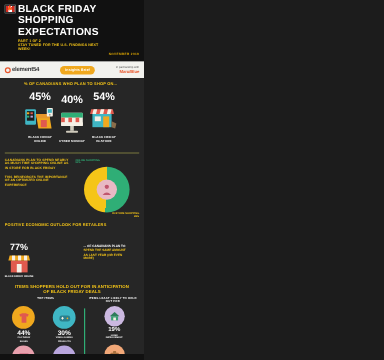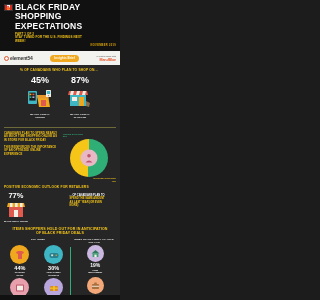--- a/index.html
+++ b/index.html
@@ -104,21 +104,21 @@
     width:38px; height:38px; border-radius:50%;
   }
   .donut-hole {
     position:absolute; left:50%; top:50%; transform:translate(-50%,-50%);
     width:17px; height:17px; border-radius:50%; background:#e8b9c4;
     display:flex; align-items:center; justify-content:center;
   }
   .donut-lbl.right { text-align:right; }
 
   
-  .pct3-row { display:flex; align-items:flex-start; padding:0 4px; margin-top:3px; }
+  .pct3-row { display:flex; align-items:flex-start; padding:0 4px; margin-top:13px; }
   .pct3-icons { display:flex; flex:1.35; justify-content:space-between; }
   .pct3-col { text-align:center; }
   .pct3-big { font-size:7.5px; font-weight:bold; line-height:8px; }
   .pct3-icon { width:20px; height:18px; display:flex; align-items:center; justify-content:center; margin:1px auto 0;}
   .pct3-cap { font-size:2.1px; font-weight:bold; line-height:2.7px; margin-top:1px; }
   .pct3-txt { flex:1; padding-left:3px; padding-top:2px; }
   .pct3-txt .l {
     font-size:2.6px; font-weight:bold; line-height:3.4px; color:#ffffff;
   }
   .pct3-txt .hl { color:#f5c518; }
@@ -204,23 +204,41 @@
             <rect x="14" y="13" width="5" height="6" fill="#e05a4e"></rect>
             <rect x="19" y="3" width="5" height="7" rx="0.6" fill="#f5f0e6"></rect>
             <rect x="19.8" y="4" width="3.4" height="3" fill="#3fb6c4"></rect>
             <circle cx="21.5" cy="8.6" r="0.7" fill="#888"></circle>
           </svg>
         </div>
         <div class="cap">BLACK FRIDAY</div>
         <div class="cap" style="margin-top:0">ONLINE</div>
       </div>
 
-
       <div class="pct-col">
-        <div class="pct-big">87%</div>
+        <div class="pct-big">40%</div>
+        <div class="icon-box">
+          <svg width="26" height="24" viewBox="0 0 26 24">
+            <rect x="4" y="4" width="18" height="11" rx="1" fill="#f5f0e6"></rect>
+            <rect x="4" y="4" width="18" height="4" fill="#2fae76"></rect>
+            <g fill="#e05a4e">
+              <rect x="4" y="8" width="3" height="4"></rect>
+              <rect x="10" y="8" width="3" height="4"></rect>
+              <rect x="16" y="8" width="3" height="4"></rect>
+            </g>
+            <rect x="4" y="12" width="18" height="3" fill="#f5f0e6"></rect>
+            <rect x="11.5" y="15" width="3" height="4" fill="#cfcabc"></rect>
+            <rect x="8" y="19" width="10" height="1.6" rx="0.6" fill="#cfcabc"></rect>
+          </svg>
+        </div>
+        <div class="cap">CYBER MONDAY</div>
+      </div>
+
+      <div class="pct-col">
+        <div class="pct-big">54%</div>
         <div class="icon-box">
           <svg width="26" height="24" viewBox="0 0 26 24">
             <rect x="3" y="8" width="16" height="11" fill="#3fb6c4"></rect>
             <path d="M2 4 L20 4 L21 8 L1 8 Z" fill="#e05a4e"></path>
             <g fill="#f5f0e6">
               <path d="M4 4 L7 4 L6 8 L3 8 Z"></path>
               <path d="M10 4 L13 4 L12 8 L9 8 Z"></path>
               <path d="M16 4 L19 4 L18 8 L15 8 Z"></path>
             </g>
             <rect x="5" y="10" width="5" height="4" fill="#f5f0e6"></rect>

